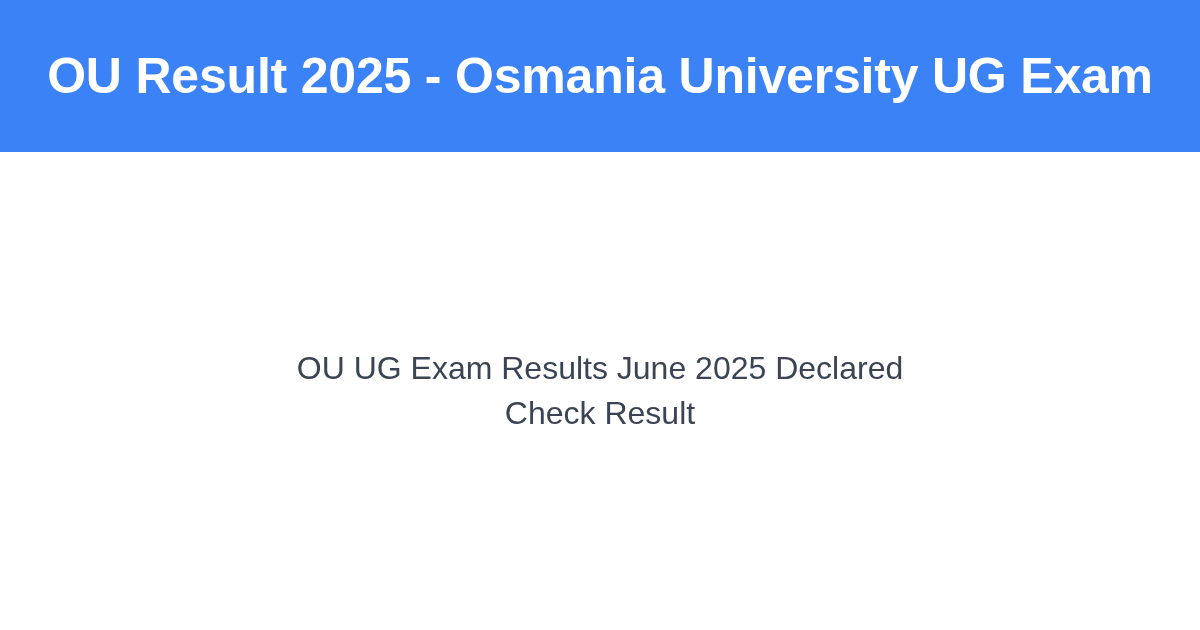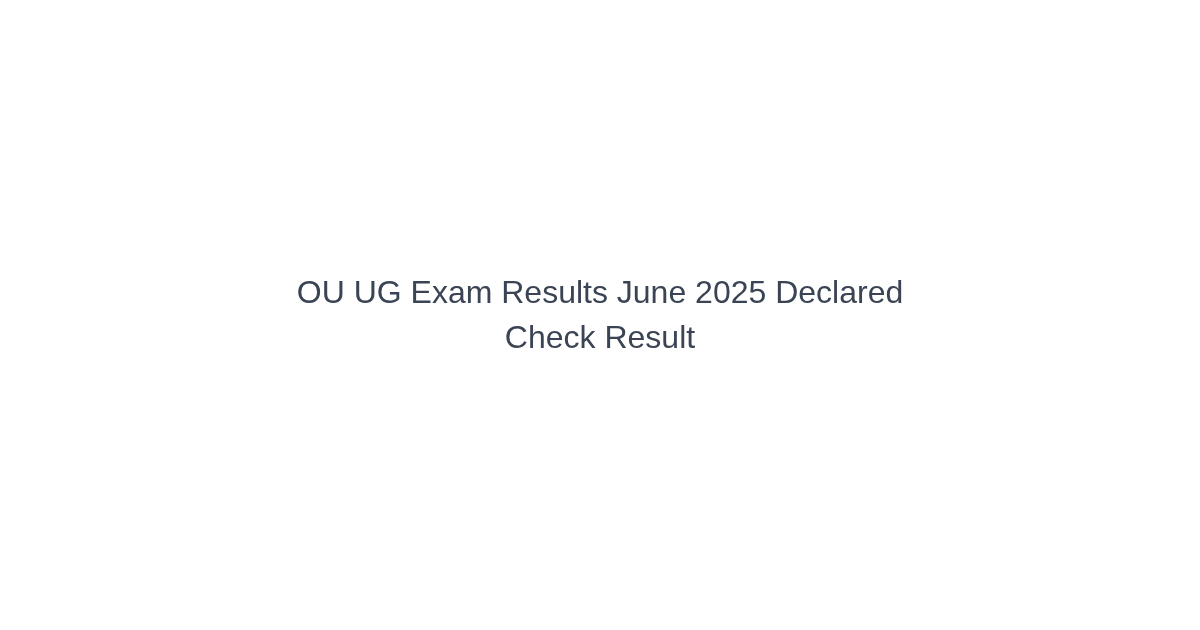--- a/index.html
+++ b/index.html
@@ -83,19 +83,22 @@
     line-height: 1.2;
     text-align: center;
     white-space: nowrap;
   }
 </style>
 </head>
 <body>
 
 <div class="banner">
 
+  <div class="header-band">
+    <div class="header-title">OU Result 2025 - Osmania University UG Exam</div>
+  </div>
 
   <div class="body-area">
     <div class="subtitle">OU UG Exam Results June 2025 Declared Check Result</div>
   </div>
 
 
 </div>
 
 </body></html>

